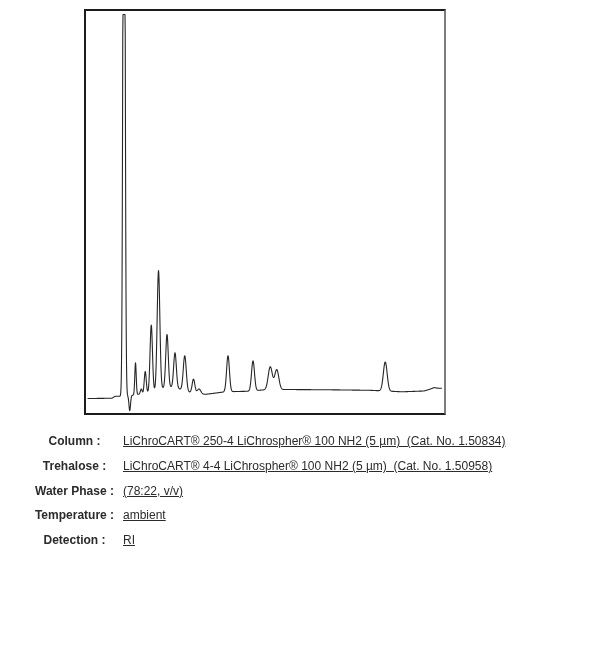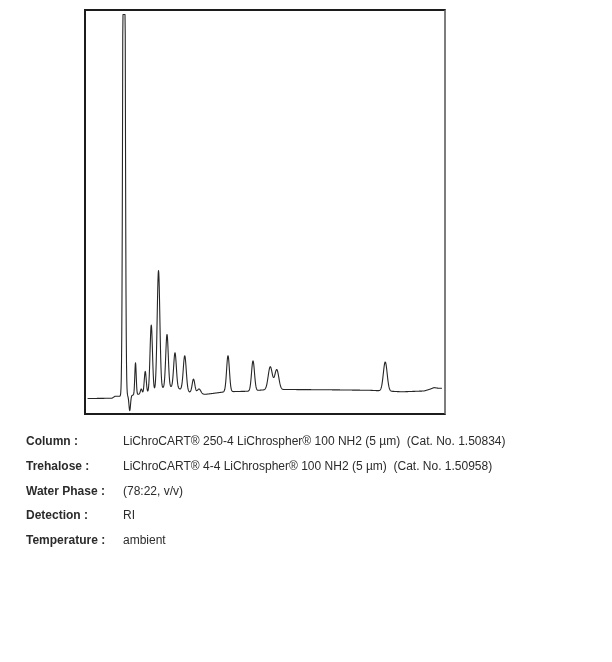--- a/index.html
+++ b/index.html
@@ -19,29 +19,29 @@
     border:2px solid #1c1c1c;
     border-right-color:#7d7d7d;
     background:#ffffff;
   }
   .frame svg { position:absolute; left:0; top:0; display:block; }
   .details {
     position:absolute;
     left:26px; top:433px;
     width:580px;
   }
-  .row { display:flex; margin-bottom:8.8px; }
+  .row { display:flex; margin-bottom:8.8px;text-align:center; }
   .lbl {
     width:97px; flex-shrink:0;
     font-size:12px; line-height:16px;
     font-weight:bold;
     white-space:nowrap;
   }
   .val { font-size:12px; line-height:16px; }
-  .val .line { display:block; white-space:pre; }
+  .val .line { display:block; white-space:pre;text-decoration:underline; }
   .val .line:empty { display:none; }
 </style>
 </head>
 <body>
 
 <div class="frame" style="border-color: rgb(28, 28, 28) rgb(125, 125, 125) rgb(28, 28, 28) rgb(28, 28, 28);">
   <svg width="358" height="402" viewBox="86 11 358 402" xmlns="http://www.w3.org/2000/svg">
     <polyline fill="none" stroke-linejoin="round" stroke-linecap="round" points="88.00,398.50 88.25,398.50 88.50,398.50 88.75,398.49 89.00,398.49 89.25,398.49 89.50,398.49 89.75,398.49 90.00,398.48 90.25,398.48 90.50,398.48 90.75,398.48 91.00,398.47 91.25,398.47 91.50,398.47 91.75,398.47 92.00,398.47 92.25,398.46 92.50,398.46 92.75,398.46 93.00,398.46 93.25,398.46 93.50,398.45 93.75,398.45 94.00,398.45 94.25,398.45 94.50,398.45 94.75,398.44 95.00,398.44 95.25,398.44 95.50,398.44 95.75,398.44 96.00,398.43 96.25,398.43 96.50,398.43 96.75,398.43 97.00,398.42 97.25,398.42 97.50,398.42 97.75,398.42 98.00,398.42 98.25,398.41 98.50,398.41 98.75,398.41 99.00,398.41 99.25,398.41 99.50,398.40 99.75,398.40 100.00,398.40 100.25,398.40 100.50,398.39 100.75,398.39 101.00,398.38 101.25,398.38 101.50,398.37 101.75,398.37 102.00,398.37 102.25,398.36 102.50,398.36 102.75,398.35 103.00,398.35 103.25,398.35 103.50,398.34 103.75,398.34 104.00,398.33 104.25,398.33 104.50,398.32 104.75,398.32 105.00,398.32 105.25,398.31 105.50,398.31 105.75,398.30 106.00,398.30 106.25,398.30 106.50,398.29 106.75,398.29 107.00,398.28 107.25,398.28 107.50,398.27 107.75,398.27 108.00,398.27 108.25,398.26 108.50,398.26 108.75,398.25 109.00,398.25 109.25,398.25 109.50,398.24 109.75,398.24 110.00,398.23 110.25,398.23 110.50,398.22 110.75,398.22 111.00,398.22 111.25,398.21 111.50,398.21 111.75,398.20 112.00,398.20 112.25,398.04 112.50,397.88 112.75,397.72 113.00,397.57 113.25,397.41 113.50,397.25 113.75,397.09 114.00,396.93 114.25,396.77 114.50,396.62 114.75,396.46 115.00,396.30 115.25,396.30 115.50,396.29 115.75,396.29 116.00,396.29 116.25,396.29 116.50,396.29 116.75,396.28 117.00,396.28 117.25,396.28 117.50,396.28 117.75,396.27 118.00,396.27 118.25,396.27 118.50,396.27 118.75,396.26 119.00,396.26 119.25,396.25 119.50,396.23 119.75,396.17 120.00,396.02 120.25,395.64 120.50,394.70 120.75,392.59 121.00,388.13 121.25,379.36 121.50,363.26 121.75,335.79 122.00,292.29 122.25,228.54 122.50,142.40 122.75,35.75 123.00,14.50 123.25,14.50 123.50,14.50 123.75,14.50 124.00,14.50 124.25,14.50 124.50,14.50 124.75,14.50 125.00,14.50 125.25,35.72 125.50,142.36 125.75,228.50 126.00,292.24 126.25,335.71 126.50,363.14 126.75,379.21 127.00,387.96 127.25,392.44 127.50,394.66 127.75,395.88 128.00,396.87 128.25,398.12 128.50,399.93 128.75,402.35 129.00,405.18 129.25,407.92 129.50,409.93 129.75,410.65 130.00,409.86 130.25,407.78 130.50,404.97 130.75,402.07 131.00,399.59 131.25,397.77 131.50,396.59 131.75,395.91 132.00,395.55 132.25,395.37 132.50,395.27 132.75,395.20 133.00,395.10 133.25,394.92 133.50,394.50 133.75,393.55 134.00,391.63 134.25,388.26 134.50,383.15 134.75,376.65 135.00,369.92 135.25,364.74 135.50,362.76 135.75,364.65 136.00,369.75 136.25,376.39 136.50,382.81 136.75,387.83 137.00,391.12 137.25,392.95 137.50,393.81 137.75,394.15 138.00,394.24 138.25,394.26 138.50,394.23 138.75,394.18 139.00,394.07 139.25,393.89 139.50,393.58 139.75,393.10 140.00,392.44 140.25,391.61 140.50,390.69 140.75,389.85 141.00,389.23 141.25,388.99 141.50,389.16 141.75,389.69 142.00,390.42 142.25,391.15 142.50,391.69 142.75,391.85 143.00,391.51 143.25,390.57 143.50,388.94 143.75,386.62 144.00,383.68 144.25,380.36 144.50,377.03 144.75,374.13 145.00,372.15 145.25,371.41 145.50,372.06 145.75,373.95 146.00,376.76 146.25,380.00 146.50,383.23 146.75,386.08 147.00,388.33 147.25,389.89 147.50,390.78 147.75,391.03 148.00,390.65 148.25,389.59 148.50,387.73 148.75,384.92 149.00,380.97 149.25,375.75 149.50,369.26 149.75,361.65 150.00,353.33 150.25,344.87 150.50,337.06 150.75,330.69 151.00,326.50 151.25,324.99 151.50,326.35 151.75,330.40 152.00,336.62 152.25,344.29 152.50,352.59 152.75,360.77 153.00,368.21 153.25,374.53 153.50,379.56 153.75,383.28 154.00,385.80 154.25,387.27 154.50,387.82 154.75,387.49 155.00,386.28 155.25,384.07 155.50,380.66 155.75,375.83 156.00,369.35 156.25,361.07 156.50,350.98 156.75,339.24 157.00,326.29 157.25,312.82 157.50,299.72 157.75,288.01 158.00,278.71 158.25,272.70 158.50,270.57 158.75,272.53 159.00,278.36 159.25,287.48 159.50,299.02 159.75,311.95 160.00,325.25 160.25,338.03 160.50,349.61 160.75,359.55 161.00,367.68 161.25,374.03 161.50,378.77 161.75,382.15 162.00,384.45 162.25,385.93 162.50,386.82 162.75,387.27 163.00,387.39 163.25,387.22 163.50,386.75 163.75,385.93 164.00,384.64 164.25,382.76 164.50,380.15 164.75,376.69 165.00,372.33 165.25,367.11 165.50,361.19 165.75,354.90 166.00,348.65 166.25,342.99 166.50,338.44 166.75,335.48 167.00,334.44 167.25,335.42 167.50,338.32 167.75,342.81 168.00,348.41 168.25,354.60 168.50,360.84 168.75,366.70 169.00,371.86 169.25,376.16 169.50,379.56 169.75,382.11 170.00,383.94 170.25,385.17 170.50,385.94 170.75,386.36 171.00,386.50 171.25,386.40 171.50,386.05 171.75,385.42 172.00,384.45 172.25,383.07 172.50,381.22 172.75,378.83 173.00,375.92 173.25,372.53 173.50,368.78 173.75,364.89 174.00,361.10 174.25,357.72 174.50,355.06 174.75,353.37 175.00,352.82 175.25,353.47 175.50,355.27 175.75,358.03 176.00,361.51 176.25,365.40 176.50,369.40 176.75,373.25 177.00,376.74 177.25,379.75 177.50,382.24 177.75,384.19 178.00,385.68 178.25,386.77 178.50,387.54 178.75,388.08 179.00,388.44 179.25,388.68 179.50,388.84 179.75,388.92 180.00,388.95 180.25,388.90 180.50,388.77 180.75,388.50 181.00,388.08 181.25,387.43 181.50,386.50 181.75,385.23 182.00,383.56 182.25,381.46 182.50,378.92 182.75,375.98 183.00,372.72 183.25,369.27 183.50,365.81 183.75,362.55 184.00,359.73 184.25,357.55 184.50,356.20 184.75,355.79 185.00,356.36 185.25,357.88 185.50,360.23 185.75,363.22 186.00,366.64 186.25,370.26 186.50,373.88 186.75,377.30 187.00,380.41 187.25,383.10 187.50,385.36 187.75,387.19 188.00,388.62 188.25,389.70 188.50,390.50 188.75,391.07 189.00,391.46 189.25,391.72 189.50,391.86 189.75,391.89 190.00,391.83 190.25,391.64 190.50,391.31 190.75,390.82 191.00,390.13 191.25,389.22 191.50,388.10 191.75,386.79 192.00,385.33 192.25,383.81 192.50,382.33 192.75,381.01 193.00,379.97 193.25,379.32 193.50,379.11 193.75,379.38 194.00,380.09 194.25,381.17 194.50,382.52 194.75,384.02 195.00,385.52 195.25,386.94 195.50,388.17 195.75,389.17 196.00,389.91 196.25,390.39 196.50,390.65 196.75,390.70 197.00,390.60 197.25,390.39 197.50,390.12 197.75,389.81 198.00,389.52 198.25,389.26 198.50,389.07 198.75,388.96 199.00,388.93 199.25,389.01 199.50,389.18 199.75,389.44 200.00,389.77 200.25,390.16 200.50,390.59 200.75,391.03 201.00,391.48 201.25,391.91 201.50,392.31 201.75,392.68 202.00,393.00 202.25,393.28 202.50,393.51 202.75,393.70 203.00,393.86 203.25,393.98 203.50,394.07 203.75,394.15 204.00,394.20 204.25,394.25 204.50,394.28 204.75,394.30 205.00,394.32 205.25,394.31 205.50,394.28 205.75,394.26 206.00,394.23 206.25,394.21 206.50,394.18 206.75,394.16 207.00,394.13 207.25,394.10 207.50,394.07 207.75,394.04 208.00,394.01 208.25,393.98 208.50,393.96 208.75,393.93 209.00,393.90 209.25,393.87 209.50,393.84 209.75,393.81 210.00,393.77 210.25,393.74 210.50,393.71 210.75,393.68 211.00,393.65 211.25,393.62 211.50,393.59 211.75,393.56 212.00,393.52 212.25,393.49 212.50,393.46 212.75,393.43 213.00,393.40 213.25,393.36 213.50,393.33 213.75,393.30 214.00,393.27 214.25,393.23 214.50,393.20 214.75,393.17 215.00,393.14 215.25,393.10 215.50,393.07 215.75,393.04 216.00,393.00 216.25,392.97 216.50,392.94 216.75,392.91 217.00,392.87 217.25,392.84 217.50,392.81 217.75,392.77 218.00,392.74 218.25,392.71 218.50,392.67 218.75,392.64 219.00,392.61 219.25,392.57 219.50,392.54 219.75,392.51 220.00,392.47 220.25,392.44 220.50,392.40 220.75,392.37 221.00,392.34 221.25,392.30 221.50,392.27 221.75,392.23 222.00,392.20 222.25,392.16 222.50,392.12 222.75,392.07 223.00,392.00 223.25,391.91 223.50,391.77 223.75,391.57 224.00,391.27 224.25,390.83 224.50,390.18 224.75,389.27 225.00,388.01 225.25,386.36 225.50,384.24 225.75,381.63 226.00,378.53 226.25,375.03 226.50,371.25 226.75,367.40 227.00,363.71 227.25,360.47 227.50,357.92 227.75,356.29 228.00,355.73 228.25,356.28 228.50,357.90 228.75,360.43 229.00,363.67 229.25,367.34 229.50,371.18 229.75,374.94 230.00,378.44 230.25,381.52 230.50,384.12 230.75,386.23 231.00,387.86 231.25,389.08 231.50,389.96 231.75,390.57 232.00,390.97 232.25,391.23 232.50,391.39 232.75,391.49 233.00,391.54 233.25,391.57 233.50,391.58 233.75,391.58 234.00,391.58 234.25,391.58 234.50,391.57 234.75,391.57 235.00,391.56 235.25,391.55 235.50,391.55 235.75,391.54 236.00,391.54 236.25,391.53 236.50,391.52 236.75,391.52 237.00,391.51 237.25,391.51 237.50,391.50 237.75,391.49 238.00,391.49 238.25,391.48 238.50,391.48 238.75,391.47 239.00,391.46 239.25,391.46 239.50,391.45 239.75,391.45 240.00,391.44 240.25,391.43 240.50,391.43 240.75,391.42 241.00,391.42 241.25,391.41 241.50,391.40 241.75,391.40 242.00,391.39 242.25,391.39 242.50,391.38 242.75,391.37 243.00,391.37 243.25,391.36 243.50,391.36 243.75,391.35 244.00,391.34 244.25,391.34 244.50,391.33 244.75,391.33 245.00,391.32 245.25,391.31 245.50,391.31 245.75,391.30 246.00,391.30 246.25,391.29 246.50,391.28 246.75,391.27 247.00,391.26 247.25,391.25 247.50,391.23 247.75,391.20 248.00,391.14 248.25,391.06 248.50,390.93 248.75,390.73 249.00,390.43 249.25,389.98 249.50,389.35 249.75,388.47 250.00,387.30 250.25,385.78 250.50,383.88 250.75,381.61 251.00,378.99 251.25,376.09 251.50,373.04 251.75,369.98 252.00,367.09 252.25,364.57 252.50,362.60 252.75,361.35 253.00,360.90 253.25,361.30 253.50,362.50 253.75,364.42 254.00,366.89 254.25,369.73 254.50,372.74 254.75,375.74 255.00,378.59 255.25,381.16 255.50,383.38 255.75,385.23 256.00,386.70 256.25,387.84 256.50,388.68 256.75,389.29 257.00,389.70 257.25,389.98 257.50,390.15 257.75,390.25 258.00,390.30 258.25,390.32 258.50,390.32 258.75,390.31 259.00,390.29 259.25,390.27 259.50,390.25 259.75,390.22 260.00,390.20 260.25,390.17 260.50,390.15 260.75,390.12 261.00,390.10 261.25,390.07 261.50,390.05 261.75,390.02 262.00,389.99 262.25,389.98 262.50,389.97 262.75,389.96 263.00,389.93 263.25,389.91 263.50,389.87 263.75,389.81 264.00,389.74 264.25,389.63 264.50,389.49 264.75,389.31 265.00,389.07 265.25,388.75 265.50,388.35 265.75,387.85 266.00,387.23 266.25,386.48 266.50,385.58 266.75,384.54 267.00,383.34 267.25,382.00 267.50,380.52 267.75,378.93 268.00,377.27 268.25,375.57 268.50,373.87 268.75,372.24 269.00,370.73 269.25,369.40 269.50,368.29 269.75,367.45 270.00,366.91 270.25,366.69 270.50,366.79 270.75,367.21 271.00,367.90 271.25,368.83 271.50,369.94 271.75,371.16 272.00,372.44 272.25,373.68 272.50,374.84 272.75,375.84 273.00,376.65 273.25,377.21 273.50,377.50 273.75,377.53 274.00,377.28 274.25,376.79 274.50,376.09 274.75,375.22 275.00,374.25 275.25,373.23 275.50,372.23 275.75,371.31 276.00,370.54 276.25,369.96 276.50,369.61 276.75,369.53 277.00,369.72 277.25,370.19 277.50,370.91 277.75,371.87 278.00,373.03 278.25,374.33 278.50,375.74 278.75,377.20 279.00,378.67 279.25,380.11 279.50,381.48 279.75,382.75 280.00,383.91 280.25,384.94 280.50,385.84 280.75,386.61 281.00,387.25 281.25,387.78 281.50,388.21 281.75,388.55 282.00,388.81 282.25,389.01 282.50,389.16 282.75,389.27 283.00,389.35 283.25,389.41 283.50,389.44 283.75,389.47 284.00,389.48 284.25,389.49 284.50,389.50 284.75,389.50 285.00,389.49 285.25,389.50 285.50,389.50 285.75,389.50 286.00,389.51 286.25,389.51 286.50,389.51 286.75,389.51 287.00,389.51 287.25,389.51 287.50,389.52 287.75,389.52 288.00,389.52 288.25,389.52 288.50,389.52 288.75,389.52 289.00,389.53 289.25,389.53 289.50,389.53 289.75,389.53 290.00,389.53 290.25,389.53 290.50,389.54 290.75,389.54 291.00,389.54 291.25,389.54 291.50,389.54 291.75,389.54 292.00,389.55 292.25,389.55 292.50,389.55 292.75,389.55 293.00,389.55 293.25,389.55 293.50,389.56 293.75,389.56 294.00,389.56 294.25,389.56 294.50,389.56 294.75,389.56 295.00,389.57 295.25,389.57 295.50,389.57 295.75,389.57 296.00,389.57 296.25,389.57 296.50,389.58 296.75,389.58 297.00,389.58 297.25,389.58 297.50,389.58 297.75,389.58 298.00,389.59 298.25,389.59 298.50,389.59 298.75,389.59 299.00,389.59 299.25,389.60 299.50,389.60 299.75,389.60 300.00,389.60 300.25,389.60 300.50,389.60 300.75,389.61 301.00,389.61 301.25,389.61 301.50,389.61 301.75,389.61 302.00,389.61 302.25,389.62 302.50,389.62 302.75,389.62 303.00,389.62 303.25,389.62 303.50,389.62 303.75,389.63 304.00,389.63 304.25,389.63 304.50,389.63 304.75,389.63 305.00,389.63 305.25,389.63 305.50,389.64 305.75,389.64 306.00,389.64 306.25,389.64 306.50,389.64 306.75,389.64 307.00,389.65 307.25,389.65 307.50,389.65 307.75,389.65 308.00,389.65 308.25,389.66 308.50,389.66 308.75,389.66 309.00,389.66 309.25,389.66 309.50,389.66 309.75,389.67 310.00,389.67 310.25,389.67 310.50,389.67 310.75,389.67 311.00,389.67 311.25,389.68 311.50,389.68 311.75,389.68 312.00,389.68 312.25,389.68 312.50,389.68 312.75,389.69 313.00,389.69 313.25,389.69 313.50,389.69 313.75,389.69 314.00,389.69 314.25,389.69 314.50,389.70 314.75,389.70 315.00,389.70 315.25,389.70 315.50,389.70 315.75,389.70 316.00,389.71 316.25,389.71 316.50,389.71 316.75,389.71 317.00,389.71 317.25,389.72 317.50,389.72 317.75,389.72 318.00,389.72 318.25,389.72 318.50,389.72 318.75,389.73 319.00,389.73 319.25,389.73 319.50,389.73 319.75,389.73 320.00,389.73 320.25,389.74 320.50,389.74 320.75,389.74 321.00,389.74 321.25,389.74 321.50,389.74 321.75,389.75 322.00,389.75 322.25,389.75 322.50,389.75 322.75,389.75 323.00,389.75 323.25,389.75 323.50,389.76 323.75,389.76 324.00,389.76 324.25,389.76 324.50,389.76 324.75,389.76 325.00,389.77 325.25,389.77 325.50,389.77 325.75,389.77 326.00,389.77 326.25,389.78 326.50,389.78 326.75,389.78 327.00,389.78 327.25,389.78 327.50,389.78 327.75,389.79 328.00,389.79 328.25,389.79 328.50,389.79 328.75,389.79 329.00,389.79 329.25,389.80 329.50,389.80 329.75,389.80 330.00,389.80 330.25,389.80 330.50,389.81 330.75,389.81 331.00,389.81 331.25,389.82 331.50,389.82 331.75,389.82 332.00,389.82 332.25,389.83 332.50,389.83 332.75,389.83 333.00,389.84 333.25,389.84 333.50,389.84 333.75,389.85 334.00,389.85 334.25,389.85 334.50,389.86 334.75,389.86 335.00,389.86 335.25,389.87 335.50,389.87 335.75,389.87 336.00,389.88 336.25,389.88 336.50,389.88 336.75,389.88 337.00,389.89 337.25,389.89 337.50,389.89 337.75,389.90 338.00,389.90 338.25,389.90 338.50,389.91 338.75,389.91 339.00,389.91 339.25,389.92 339.50,389.92 339.75,389.92 340.00,389.93 340.25,389.93 340.50,389.93 340.75,389.93 341.00,389.94 341.25,389.94 341.50,389.94 341.75,389.95 342.00,389.95 342.25,389.95 342.50,389.96 342.75,389.96 343.00,389.96 343.25,389.97 343.50,389.97 343.75,389.97 344.00,389.98 344.25,389.98 344.50,389.98 344.75,389.98 345.00,389.99 345.25,389.99 345.50,389.99 345.75,390.00 346.00,390.00 346.25,390.00 346.50,390.01 346.75,390.01 347.00,390.01 347.25,390.02 347.50,390.02 347.75,390.02 348.00,390.03 348.25,390.03 348.50,390.03 348.75,390.03 349.00,390.04 349.25,390.04 349.50,390.04 349.75,390.05 350.00,390.05 350.25,390.05 350.50,390.06 350.75,390.06 351.00,390.06 351.25,390.07 351.50,390.07 351.75,390.07 352.00,390.07 352.25,390.08 352.50,390.08 352.75,390.08 353.00,390.09 353.25,390.09 353.50,390.09 353.75,390.10 354.00,390.10 354.25,390.10 354.50,390.11 354.75,390.11 355.00,390.11 355.25,390.12 355.50,390.12 355.75,390.12 356.00,390.13 356.25,390.13 356.50,390.13 356.75,390.13 357.00,390.14 357.25,390.14 357.50,390.14 357.75,390.15 358.00,390.15 358.25,390.15 358.50,390.16 358.75,390.16 359.00,390.16 359.25,390.17 359.50,390.17 359.75,390.17 360.00,390.18 360.25,390.18 360.50,390.18 360.75,390.18 361.00,390.19 361.25,390.19 361.50,390.19 361.75,390.20 362.00,390.20 362.25,390.20 362.50,390.21 362.75,390.21 363.00,390.21 363.25,390.22 363.50,390.22 363.75,390.22 364.00,390.23 364.25,390.23 364.50,390.23 364.75,390.23 365.00,390.24 365.25,390.24 365.50,390.24 365.75,390.25 366.00,390.25 366.25,390.25 366.50,390.26 366.75,390.26 367.00,390.26 367.25,390.27 367.50,390.27 367.75,390.27 368.00,390.28 368.25,390.28 368.50,390.28 368.75,390.28 369.00,390.29 369.25,390.29 369.50,390.29 369.75,390.30 370.00,390.30 370.25,390.31 370.50,390.32 370.75,390.34 371.00,390.35 371.25,390.36 371.50,390.37 371.75,390.38 372.00,390.39 372.25,390.41 372.50,390.42 372.75,390.43 373.00,390.44 373.25,390.45 373.50,390.46 373.75,390.48 374.00,390.49 374.25,390.50 374.50,390.51 374.75,390.52 375.00,390.53 375.25,390.55 375.50,390.56 375.75,390.57 376.00,390.58 376.25,390.59 376.50,390.60 376.75,390.61 377.00,390.63 377.25,390.64 377.50,390.64 377.75,390.65 378.00,390.65 378.25,390.65 378.50,390.64 378.75,390.62 379.00,390.59 379.25,390.53 379.50,390.43 379.75,390.30 380.00,390.11 380.25,389.84 380.50,389.48 380.75,389.00 381.00,388.38 381.25,387.60 381.50,386.63 381.75,385.45 382.00,384.05 382.25,382.44 382.50,380.61 382.75,378.59 383.00,376.43 383.25,374.17 383.50,371.88 383.75,369.65 384.00,367.55 384.25,365.69 384.50,364.13 384.75,362.97 385.00,362.25 385.25,362.01 385.50,362.27 385.75,363.02 386.00,364.20 386.25,365.78 386.50,367.67 386.75,369.79 387.00,372.04 387.25,374.36 387.50,376.64 387.75,378.83 388.00,380.87 388.25,382.72 388.50,384.36 388.75,385.78 389.00,386.98 389.25,387.97 389.50,388.78 389.75,389.42 390.00,389.92 390.25,390.31 390.50,390.60 390.75,390.82 391.00,390.97 391.25,391.09 391.50,391.17 391.75,391.23 392.00,391.28 392.25,391.31 392.50,391.33 392.75,391.35 393.00,391.37 393.25,391.39 393.50,391.40 393.75,391.41 394.00,391.42 394.25,391.44 394.50,391.45 394.75,391.46 395.00,391.47 395.25,391.48 395.50,391.50 395.75,391.51 396.00,391.52 396.25,391.53 396.50,391.54 396.75,391.55 397.00,391.57 397.25,391.58 397.50,391.59 397.75,391.60 398.00,391.61 398.25,391.62 398.50,391.64 398.75,391.65 399.00,391.66 399.25,391.67 399.50,391.68 399.75,391.69 400.00,391.71 400.25,391.72 400.50,391.73 400.75,391.74 401.00,391.75 401.25,391.76 401.50,391.78 401.75,391.79 402.00,391.80 402.25,391.79 402.50,391.78 402.75,391.77 403.00,391.76 403.25,391.75 403.50,391.75 403.75,391.74 404.00,391.73 404.25,391.72 404.50,391.71 404.75,391.70 405.00,391.69 405.25,391.68 405.50,391.67 405.75,391.66 406.00,391.65 406.25,391.65 406.50,391.64 406.75,391.63 407.00,391.62 407.25,391.61 407.50,391.60 407.75,391.59 408.00,391.58 408.25,391.57 408.50,391.56 408.75,391.55 409.00,391.55 409.25,391.54 409.50,391.53 409.75,391.52 410.00,391.51 410.25,391.50 410.50,391.49 410.75,391.48 411.00,391.47 411.25,391.46 411.50,391.45 411.75,391.45 412.00,391.44 412.25,391.43 412.50,391.42 412.75,391.41 413.00,391.40 413.25,391.39 413.50,391.38 413.75,391.37 414.00,391.36 414.25,391.35 414.50,391.35 414.75,391.34 415.00,391.33 415.25,391.32 415.50,391.31 415.75,391.30 416.00,391.29 416.25,391.28 416.50,391.27 416.75,391.26 417.00,391.25 417.25,391.25 417.50,391.24 417.75,391.23 418.00,391.22 418.25,391.21 418.50,391.20 418.75,391.19 419.00,391.18 419.25,391.17 419.50,391.16 419.75,391.15 420.00,391.15 420.25,391.14 420.50,391.13 420.75,391.12 421.00,391.11 421.25,391.10 421.50,391.09 421.75,391.08 422.00,391.07 422.25,391.06 422.50,391.05 422.75,391.05 423.00,391.04 423.25,391.03 423.50,391.02 423.75,391.01 424.00,391.00 424.25,390.93 424.50,390.85 424.75,390.77 425.00,390.70 425.25,390.63 425.50,390.55 425.75,390.48 426.00,390.40 426.25,390.32 426.50,390.25 426.75,390.18 427.00,390.10 427.25,390.02 427.50,389.95 427.75,389.88 428.00,389.80 428.25,389.72 428.50,389.65 428.75,389.57 429.00,389.50 429.25,389.43 429.50,389.35 429.75,389.27 430.00,389.20 430.25,389.10 430.50,389.00 430.75,388.90 431.00,388.80 431.25,388.70 431.50,388.60 431.75,388.50 432.00,388.40 432.25,388.30 432.50,388.20 432.75,388.10 433.00,388.00 433.25,387.90 433.50,387.80 433.75,387.70 434.00,387.60 434.25,387.64 434.50,387.68 434.75,387.71 435.00,387.75 435.25,387.79 435.50,387.82 435.75,387.86 436.00,387.90 436.25,387.94 436.50,387.98 436.75,388.01 437.00,388.05 437.25,388.09 437.50,388.13 437.75,388.16 438.00,388.20 438.25,388.20 438.50,388.20 438.75,388.20 439.00,388.20 439.25,388.20 439.50,388.20 439.75,388.20 440.00,388.20 440.25,388.20 440.50,388.20 440.75,388.20 441.00,388.20 441.25,388.20 441.50,388.20" stroke="#262626" stroke-width="1.1"></polyline>
   </svg>
 </div>
@@ -61,28 +61,28 @@
 
     </span>
   </div>
   <div class="row">
     <span class="lbl">Water Phase :</span>
     <span class="val">
       <span class="line">(78:22, v/v)</span>
     </span>
   </div>
   <div class="row">
-    <span class="lbl">Detection :</span>
+    <span class="lbl">Temperature :</span>
     <span class="val">
-      <span class="line">RI</span>
+      <span class="line">ambient</span>
 
     </span>
   </div>
   <div class="row">
-    <span class="lbl">Temperature :</span>
+    <span class="lbl">Detection :</span>
     <span class="val">
-      <span class="line">ambient</span>
+      <span class="line">RI</span>
 
     </span>
   </div>
   <div class="row">
   </div>
 </div>
 
 </body></html>

